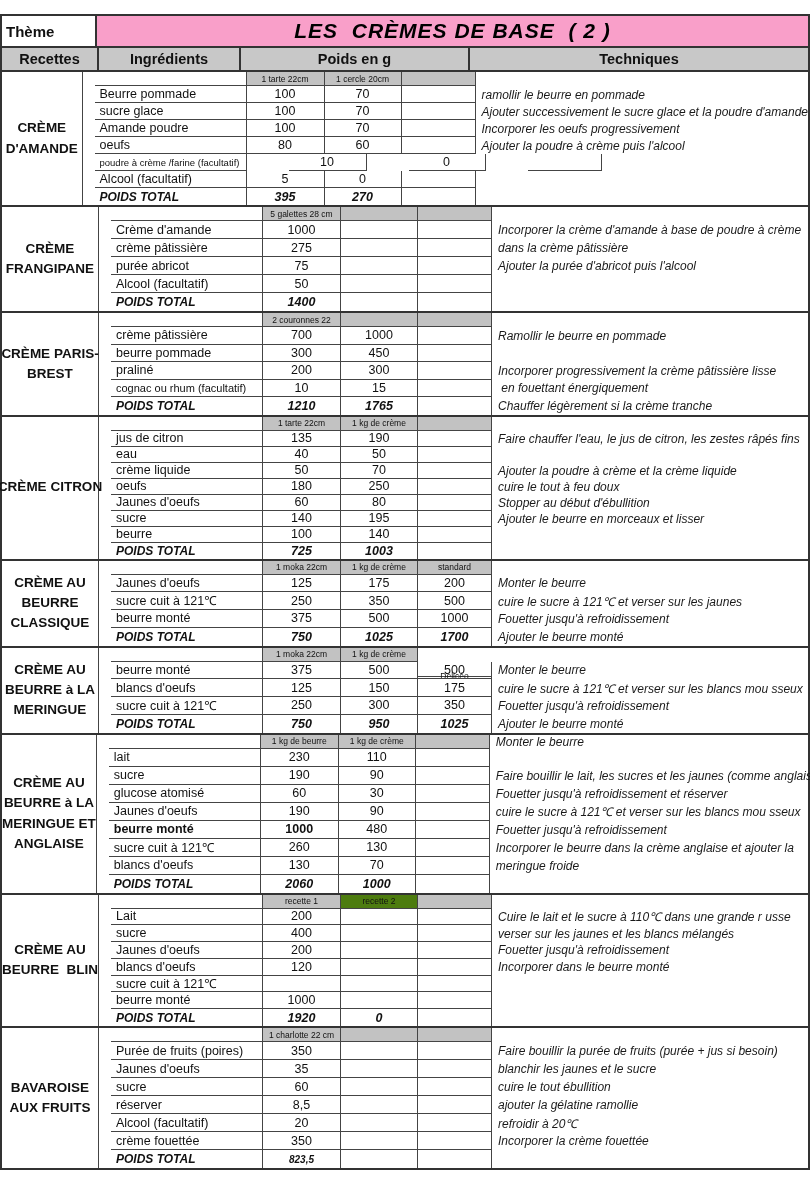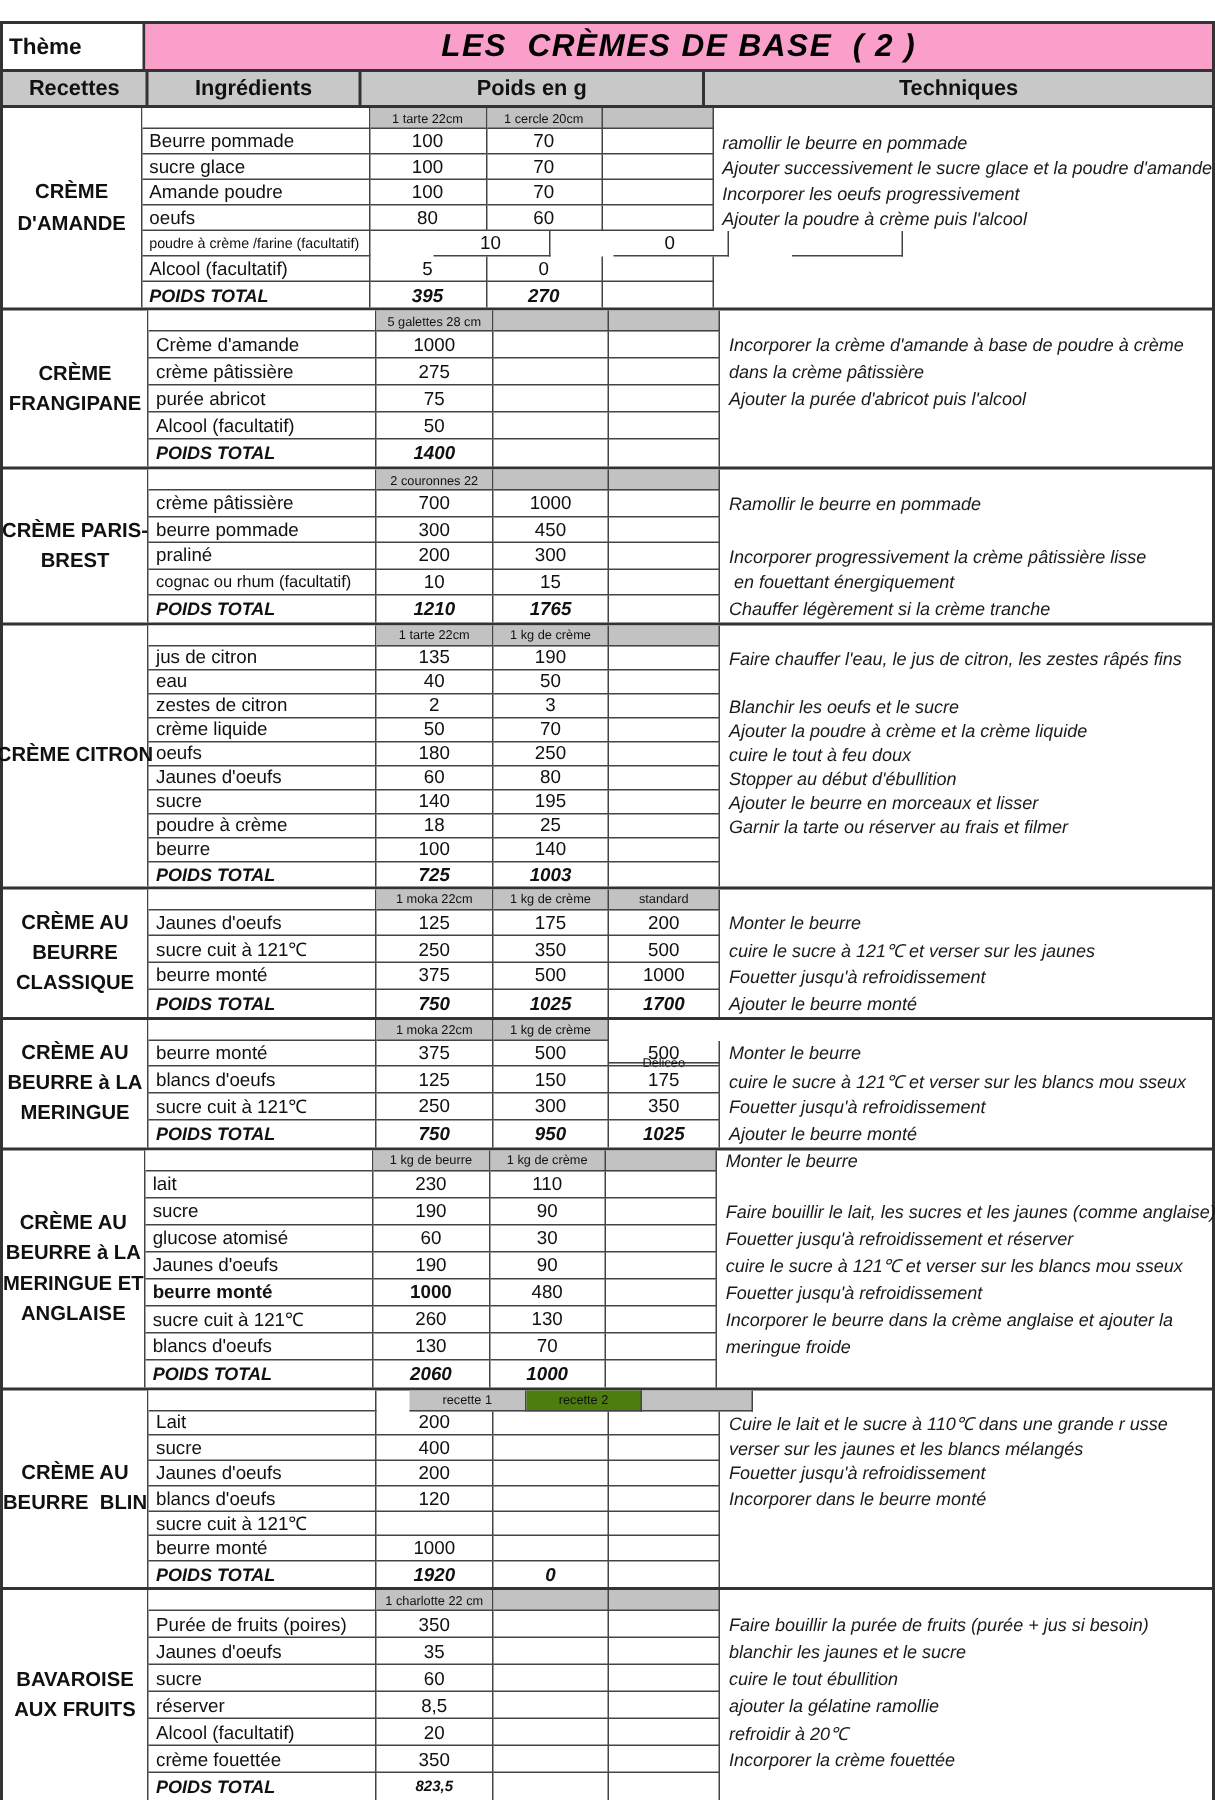--- a/index.html
+++ b/index.html
@@ -22,21 +22,21 @@
   .cols-row .hc{display:flex;align-items:center;justify-content:center;border-right:2px solid #333;}
   .hc.recettes{width:97px;}
   .hc.ingredients{width:142px;}
   .hc.poids{width:229px;}
   .hc.techniques{flex:1;border-right:none;}
   
   .section{display:flex;border-top:2px solid #333;}
   .name-cell{width:97px;border-right:1px solid #444;display:flex;flex-direction:column;
     justify-content:center;align-items:center;text-align:center;
     font-weight:bold;font-size:13.5px;line-height:1.5;white-space:nowrap;}
-  .rows{flex:1;display:flex;flex-direction:column;}
+  .rows{flex:1;display:flex;flex-direction:column;padding-left:12px;}
   .row{display:flex;align-items:stretch;}
   .ing{width:152px;border-right:1px solid #444;border-bottom:1px solid #444;
     padding-left:5px;font-size:12.5px;display:flex;align-items:center;white-space:nowrap;}
   .w{border-right:1px solid #444;border-bottom:1px solid #444;
     display:flex;align-items:center;justify-content:center;font-size:12.5px;}
   .w0{width:78px;} .w1{width:77px;} .w2{width:74px;}
   .tech{flex:1;padding-left:6px;font-style:italic;font-size:12px;
     display:flex;align-items:center;white-space:nowrap;overflow:visible;color:#1a1a1a;}
   .row.sub{height:14px;}
   .row.sub .ing{background:#fff;}
@@ -250,27 +250,20 @@
               <div class="tech">Faire chauffer l'eau, le jus de citron, les zestes râpés fins</div>
             </div>
             <div class="row" style="height: 16px;">
               <div class="ing">eau</div>
               <div class="w w0">40</div>
               <div class="w w1">50</div>
               <div class="w w2"></div>
               <div class="tech"></div>
             </div>
             <div class="row" style="height: 16px;">
-              <div class="ing">zestes de citron</div>
-              <div class="w w0">2</div>
-              <div class="w w1">3</div>
-              <div class="w w2"></div>
-              <div class="tech">Blanchir les oeufs et le sucre</div>
-            </div>
-            <div class="row" style="height: 16px;">
               <div class="ing">crème liquide</div>
               <div class="w w0">50</div>
               <div class="w w1">70</div>
               <div class="w w2"></div>
               <div class="tech">Ajouter la poudre à crème et la crème liquide</div>
             </div>
             <div class="row" style="height: 16px;">
               <div class="ing">oeufs</div>
               <div class="w w0">180</div>
               <div class="w w1">250</div>
@@ -283,27 +276,20 @@
               <div class="w w1">80</div>
               <div class="w w2"></div>
               <div class="tech">Stopper au début d'ébullition</div>
             </div>
             <div class="row" style="height: 16px;">
               <div class="ing">sucre</div>
               <div class="w w0">140</div>
               <div class="w w1">195</div>
               <div class="w w2"></div>
               <div class="tech">Ajouter le beurre en morceaux et lisser</div>
-            </div>
-            <div class="row" style="height: 16px;">
-              <div class="ing">poudre à crème</div>
-              <div class="w w0">18</div>
-              <div class="w w1">25</div>
-              <div class="w w2"></div>
-              <div class="tech">Garnir la tarte ou réserver au frais et filmer</div>
             </div>
             <div class="row" style="height: 16px;">
               <div class="ing">beurre</div>
               <div class="w w0">100</div>
               <div class="w w1">140</div>
               <div class="w w2"></div>
               <div class="tech"></div>
             </div>
             <div class="row total" style="height: 16px;">
               <div class="ing">POIDS TOTAL</div>
@@ -476,21 +462,21 @@
           </div>
         </div>
         <div class="section">
           <div class="name-cell">
             <div>CRÈME AU</div>
             <div>BEURRE&nbsp; BLIN</div>
           </div>
           <div class="rows">
             <div class="row sub">
               <div class="ing"></div>
-              <div class="w w0" style="background: rgb(194, 194, 194); margin-left: 22px;">recette 1</div>
+              <div class="w w0" style="background: rgb(194, 194, 194);">recette 1</div>
               <div class="w w1" style="background: #4d7c0f; text-align: right;">recette 2</div>
               <div class="w w2" style="background: rgb(194, 194, 194);"></div>
               <div class="tech"></div>
             </div>
             <div class="row" style="height: 16.8px;">
               <div class="ing">Lait</div>
               <div class="w w0">200</div>
               <div class="w w1"></div>
               <div class="w w2"></div>
               <div class="tech">Cuire le lait et le sucre à 110℃ dans une grande r usse</div>

